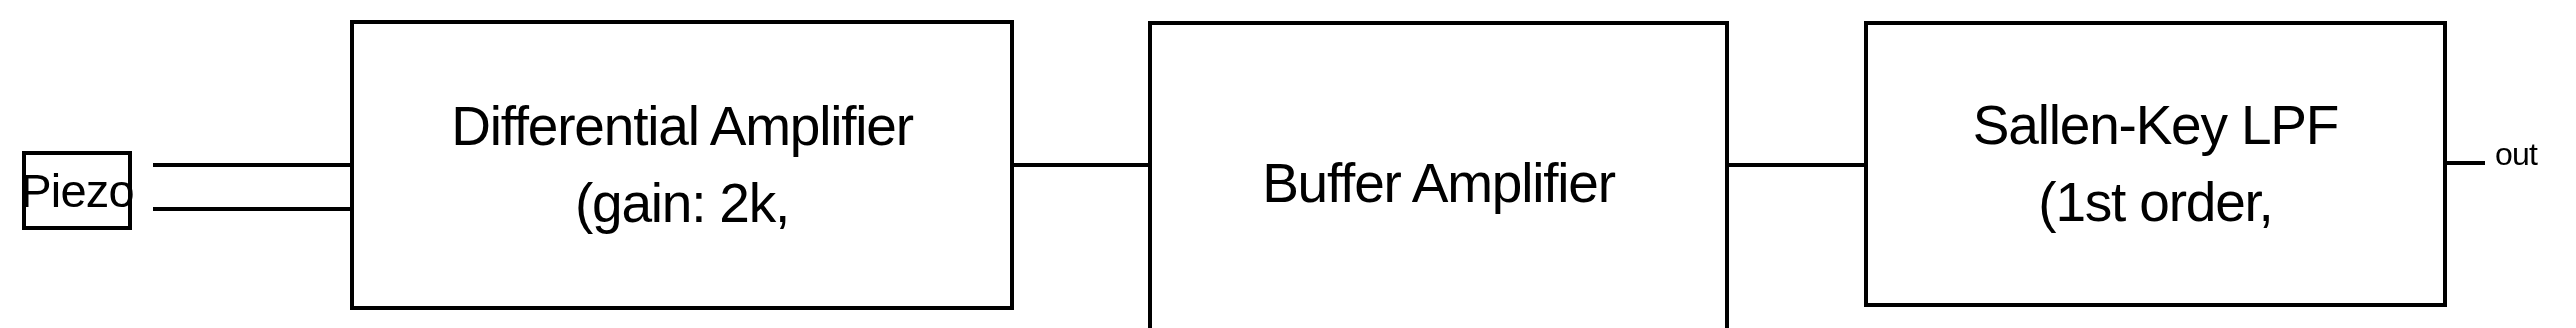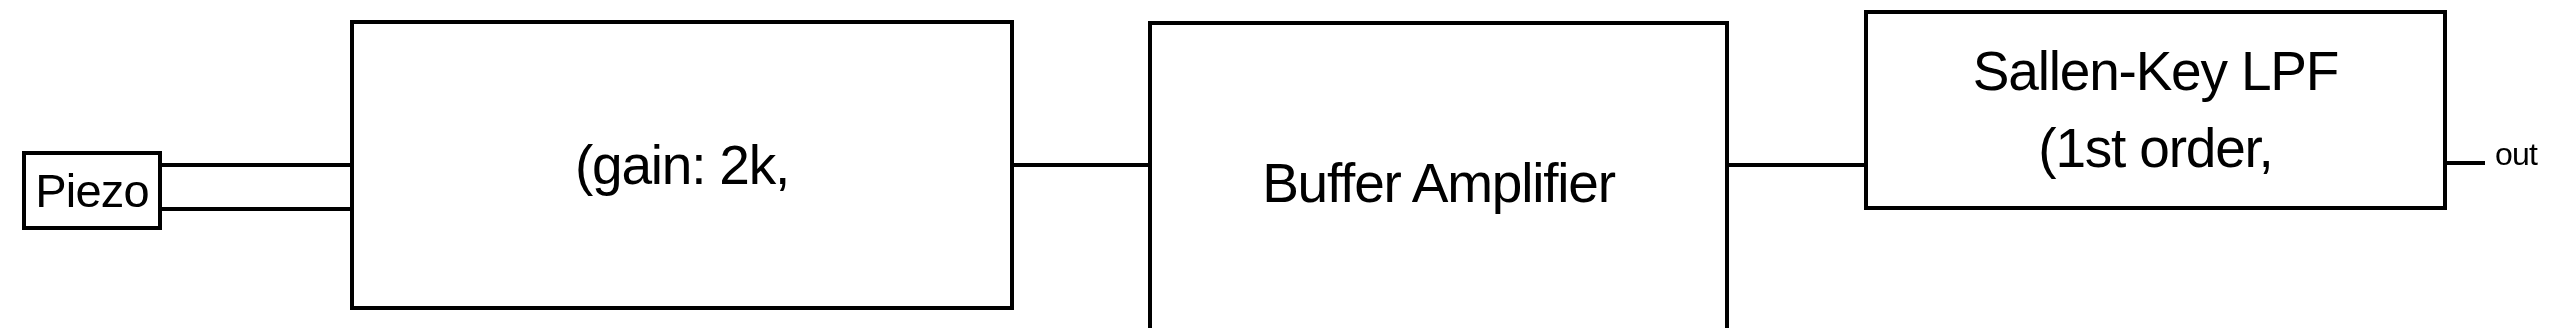--- a/index.html
+++ b/index.html
@@ -17,25 +17,25 @@
   #wire-1-2{left:1010px;top:163px;width:142px;}
   #wire-2-3{left:1726px;top:163px;width:142px;}
   #wire-out{left:2443px;top:161px;width:42px;}
   .box{
     position:absolute;box-sizing:border-box;
     background:#ffffff;border:4.8px solid #000000;
     display:flex;flex-direction:column;
     align-items:center;justify-content:center;
     text-align:center;
   }
-  #piezo-box{left:22px;top:151px;width:140px;height:79px;border-width:4px;}
+  #piezo-box{left:22px;top:151px;width:110px;height:79px;border-width:4px;}
   #piezo-box .src-label{font-size:47px;letter-spacing:-0.8px;line-height:1;}
   #block-1{left:350px;top:20px;width:664px;height:290px;}
   #block-2{left:1148px;top:21px;width:581px;height:324px;}
-  #block-3{left:1864px;top:10px;width:583px;height:200px;}
+  #block-3{left:1864px;top:21px;width:583px;height:286px;}
   .block-line{
     display:block;font-size:55px;line-height:77px;
     letter-spacing:-1.2px;white-space:nowrap;
   }
   #out-label{
     position:absolute;left:2495px;top:130px;
     font-size:32px;line-height:48px;letter-spacing:-0.8px;
   }
 </style>
 </head>
@@ -47,20 +47,21 @@
   <div class="wire" id="wire-piezo-bottom"></div>
   <div class="wire" id="wire-1-2"></div>
   <div class="wire" id="wire-2-3"></div>
   <div class="wire" id="wire-out"></div>
 
   <div class="box" id="piezo-box">
     <span class="src-label">Piezo</span>
   </div>
 
   <div class="box" id="block-1">
+    <span class="block-line">Differential Amplifier</span>
     <span class="block-line">(gain: 2k,</span>
   </div>
 
   <div class="box" id="block-2">
     <span class="block-line">Buffer Amplifier</span>
   </div>
 
   <div class="box" id="block-3">
     <span class="block-line">Sallen-Key LPF</span>
     <span class="block-line">(1st order,</span>

